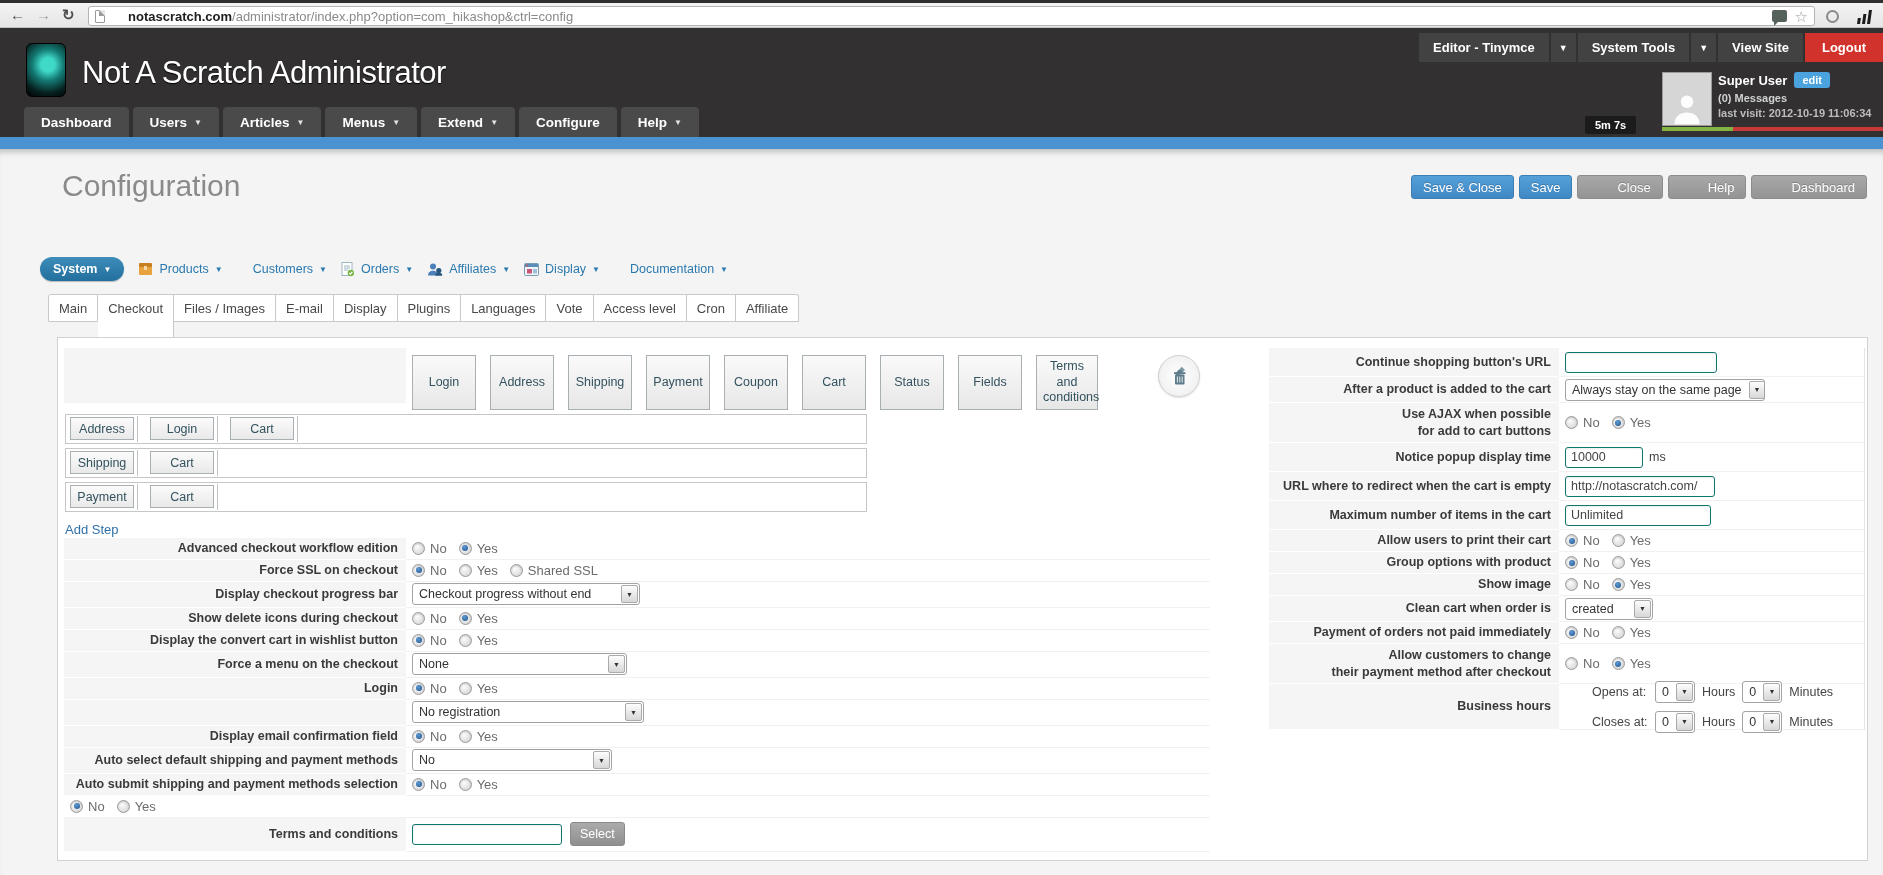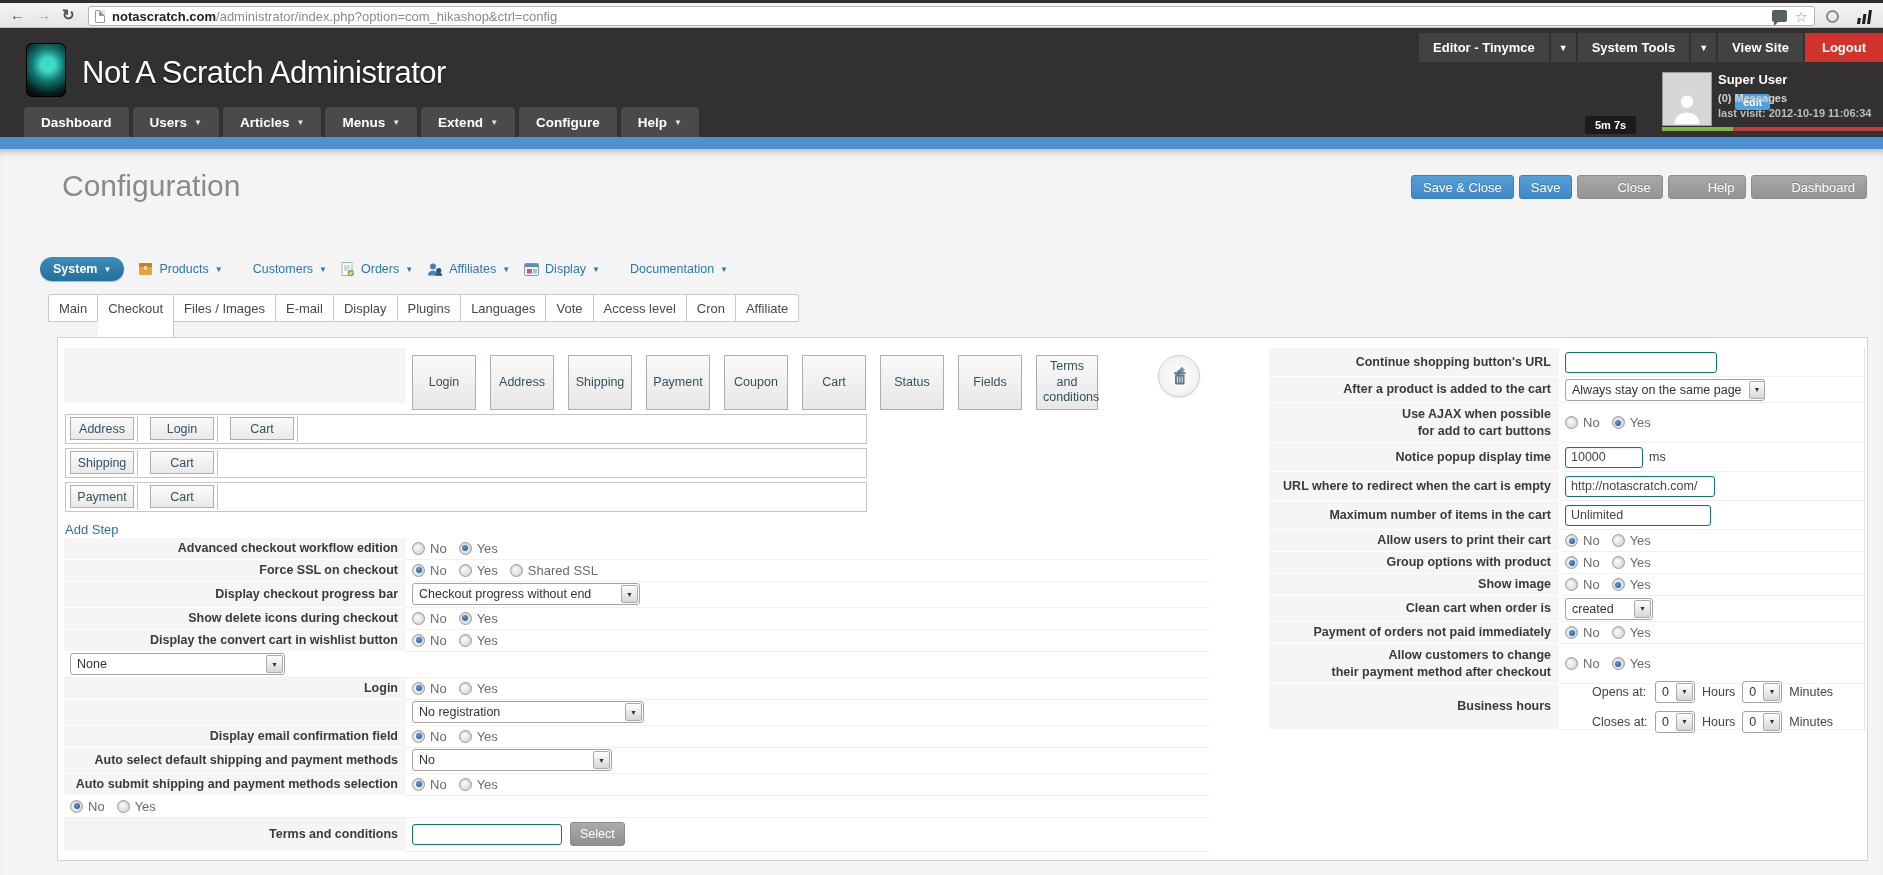--- a/index.html
+++ b/index.html
@@ -5,21 +5,21 @@
   * { margin:0; padding:0; box-sizing:border-box; }
   html,body { width:1883px; height:875px; overflow:hidden; }
   body { position:relative; background:#f4f4f4; font-family:"Liberation Sans", sans-serif; }
 
   
   .chrome { position:absolute; top:0; left:0; right:0; height:28px;
             background:linear-gradient(#f3f3f3,#e6e6e6); border-top:3px solid #2f2f2f;
             border-bottom:1px solid #c4c4c4; z-index:10; }
   .navico { position:absolute; top:3px; font-size:15px; font-weight:bold; color:#4f4f4f; cursor:pointer; }
   .omnibox { position:absolute; left:88px; top:3px; width:1727px; height:20px; background:#fff;
-             border:1px solid #b4b4b4; border-radius:3px; display:flex; align-items:center; padding:0 6px; }
+             border:1px solid #b4b4b4; border-radius:3px; display:flex; align-items:center; padding:0 6px;gap:16px; }
   .pageico { width:10px; height:13px; background:#fff; border:1px solid #9a9a9a; border-radius:1px; position:relative; margin-right:7px; flex:none; }
   .pageico:after { content:""; position:absolute; right:-1px; top:-1px; border:3px solid; border-color:#e6e6e6 #e6e6e6 #9a9a9a #9a9a9a; }
   .urltext { font-size:13px; color:#202020; white-space:nowrap; overflow:hidden; }
   .urltext .rest { color:#8a8a8a; }
   .obright { margin-left:auto; display:flex; align-items:center; gap:8px; }
   .flagico { width:15px; height:12px; background:#55625c; border-radius:2px; position:relative; }
   .flagico:after { content:""; position:absolute; left:2px; bottom:-4px; border:3px solid; border-color:#55625c transparent transparent #55625c; }
   .starico { font-size:15px; color:#9b9b9b; line-height:1; }
   .profico { position:absolute; right:44px; top:7px; width:13px; height:13px; border:2px solid #8a8a8a; border-radius:50%; }
   .barsico { position:absolute; right:12px; top:7px; display:flex; align-items:flex-end; gap:2px; height:14px; transform:skewX(-8deg); }
@@ -35,21 +35,21 @@
   .topbtn { height:29px; display:flex; align-items:center; padding:0 14px; background:#424242;
             color:#fff; font-size:13px; font-weight:bold; cursor:pointer; }
   .topbtn.caret { padding:0 8px; font-size:9px; }
   .topbtn.red { background:#d2322c; padding:0 17px; }
   .adminnav { position:absolute; left:24px; top:79px; display:flex; gap:4px; }
   .navbtn { height:30px; display:flex; align-items:center; padding:0 17px; background:#4a4a4a;
             border-radius:4px 4px 0 0; color:#fff; font-size:13.5px; font-weight:bold; cursor:pointer; }
   .navbtn .crt { font-size:8px; margin-left:7px; color:#e3e3e3; }
   .avatar { position:absolute; left:1662px; top:44px; width:50px; height:54px; background:#d6d6d6;
             border:1px solid #9a9a9a; display:flex; align-items:flex-end; justify-content:center; overflow:hidden; }
-  .uname { position:absolute; left:1718px; top:44px; font-size:13px; font-weight:bold; color:#fff; display:flex; align-items:center; gap:7px;flex-direction:column; }
+  .uname { position:absolute; left:1718px; top:44px; font-size:13px; font-weight:bold; color:#fff; display:flex; align-items:center; gap:7px; }
   .editbadge { background:#4aa3df; color:#fff; font-size:11px; font-weight:bold; border-radius:3px; padding:2px 8px; cursor:pointer; }
   .umsg { position:absolute; left:1718px; top:64px; font-size:11px; font-weight:bold; color:#d2d2d2; }
   .uvisit { position:absolute; left:1718px; top:79px; font-size:11px; font-weight:bold; color:#bdbdbd; }
   .timer { position:absolute; left:1585px; top:88px; background:#1b1b1b; color:#fff; font-size:11px;
            font-weight:bold; padding:3px 10px; border-radius:2px; }
   .sessbar { position:absolute; left:1662px; top:99px; width:221px; height:4px; background:#c5393b; }
   .sessbar i { display:block; height:4px; width:71px; background:#83b441; }
 
   .bluebar { position:absolute; top:137px; left:0; right:0; height:12px; background:#4b92d3; z-index:4; }
 
@@ -421,20 +421,23 @@
             <div class="ccell">
               <span class="rgroup">
                 <span class="radio on"></span>
                 <span class="rlabel">No</span>
                 <span class="radio"></span>
                 <span class="rlabel">Yes</span>
               </span>
             </div>
           </div>
           <div class="srow" style="height:26px">
+            <div class="lcell">
+              <span>Force a menu on the checkout</span>
+            </div>
             <div class="ccell">
               <span class="sel" style="width:215px">
                 <span class="selval">None</span>
                 <span class="selarw">▼</span>
               </span>
             </div>
           </div>
           <div class="srow" style="height:22px">
             <div class="lcell">
               <span>Login</span>

